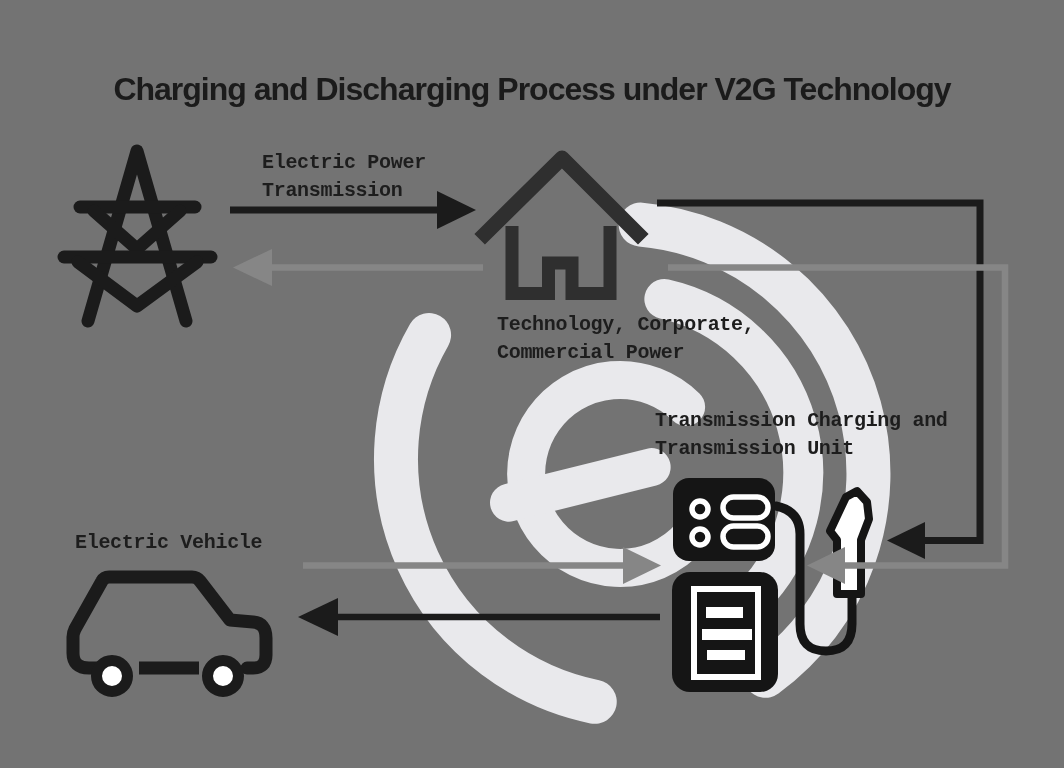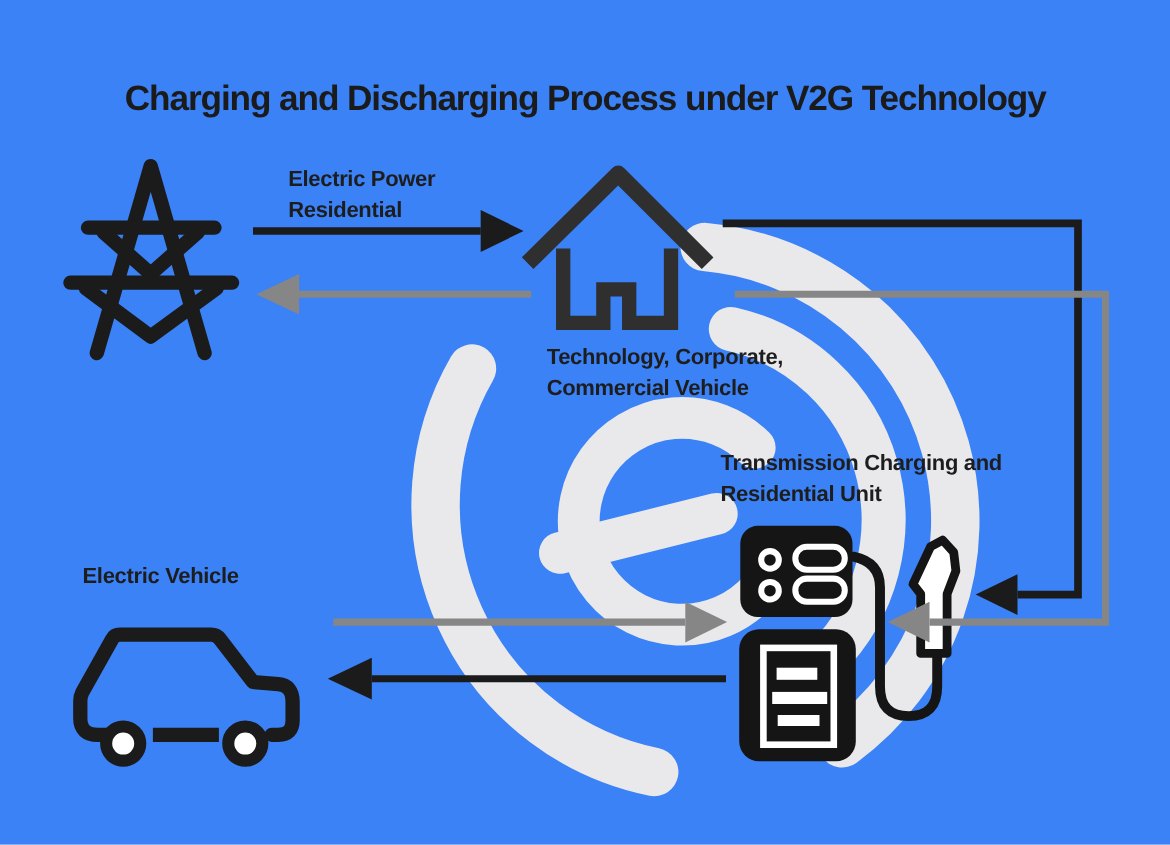--- a/index.html
+++ b/index.html
@@ -1,38 +1,38 @@
 <!DOCTYPE html>
 <html><head>
 <meta charset="utf-8">
 <style>
   html,body{margin:0;padding:0;background:#ffffff;}
   .stage{
     position:relative;
     width:1064px;height:768px;
-    background:#3b82f6;
+    background:#737373;
     overflow:hidden;
     font-family:"Liberation Sans","DejaVu Sans",sans-serif;
   }
   .stage svg{position:absolute;left:0;top:0;}
   .title{
     position:absolute;left:0;top:70px;width:1064px;
     margin:0;text-align:center;
     font-size:32px;line-height:38px;font-weight:800;
     letter-spacing:-1px;color:#1b1b1b;
   }
   .lbl{
     position:absolute;
     font-size:20px;line-height:28px;font-weight:700;
-    letter-spacing:-0.3px;color:#1d1d1d;white-space:nowrap;
+    letter-spacing:-0.3px;color:#1d1d1d;white-space:nowrap;font-family:Liberation Mono, monospace;
   }
   .lbl-transmission{left:262px;top:149px;}
   .lbl-building{left:497px;top:311px;}
   .lbl-charger{left:655px;top:407px;}
-  .lbl-vehicle{left:75px;top:510px;}
+  .lbl-vehicle{left:75px;top:529px;}
 </style>
 </head>
 <body>
 
 <div class="stage">
 
   <svg width="1064" height="768" viewBox="0 0 1064 768">
 
     <g transform="rotate(-14 640 470)" stroke="#e9e9ec" fill="none" stroke-linecap="round">
       <path d="M 468,288 A 248,248 0 0 0 540,684" stroke-width="44"></path>
@@ -102,28 +102,28 @@
       <polygon points="272,249 233,267.5 272,286" fill="#868686"></polygon>
       <path d="M 668,267.5 L 1005,267.5 L 1005,565.5 L 845,565.5" fill="none" stroke="#868686" stroke-width="6.5"></path>
       <polygon points="845,547 807,565.5 845,584" fill="#868686"></polygon>
     </g>
   </svg>
 
   <h1 class="title">Charging and Discharging Process under V2G Technology</h1>
 
   <div class="lbl lbl-transmission">
     <div>Electric Power</div>
-    <div>Residential</div>
+    <div>Transmission</div>
   </div>
 
   <div class="lbl lbl-building">
     <div>Technology, Corporate,</div>
-    <div>Commercial Vehicle</div>
+    <div>Commercial Power</div>
   </div>
 
   <div class="lbl lbl-charger">
     <div>Transmission Charging and</div>
-    <div>Residential Unit</div>
+    <div>Transmission Unit</div>
   </div>
 
   <div class="lbl lbl-vehicle">Electric Vehicle</div>
 
 </div>
 
 </body></html>

